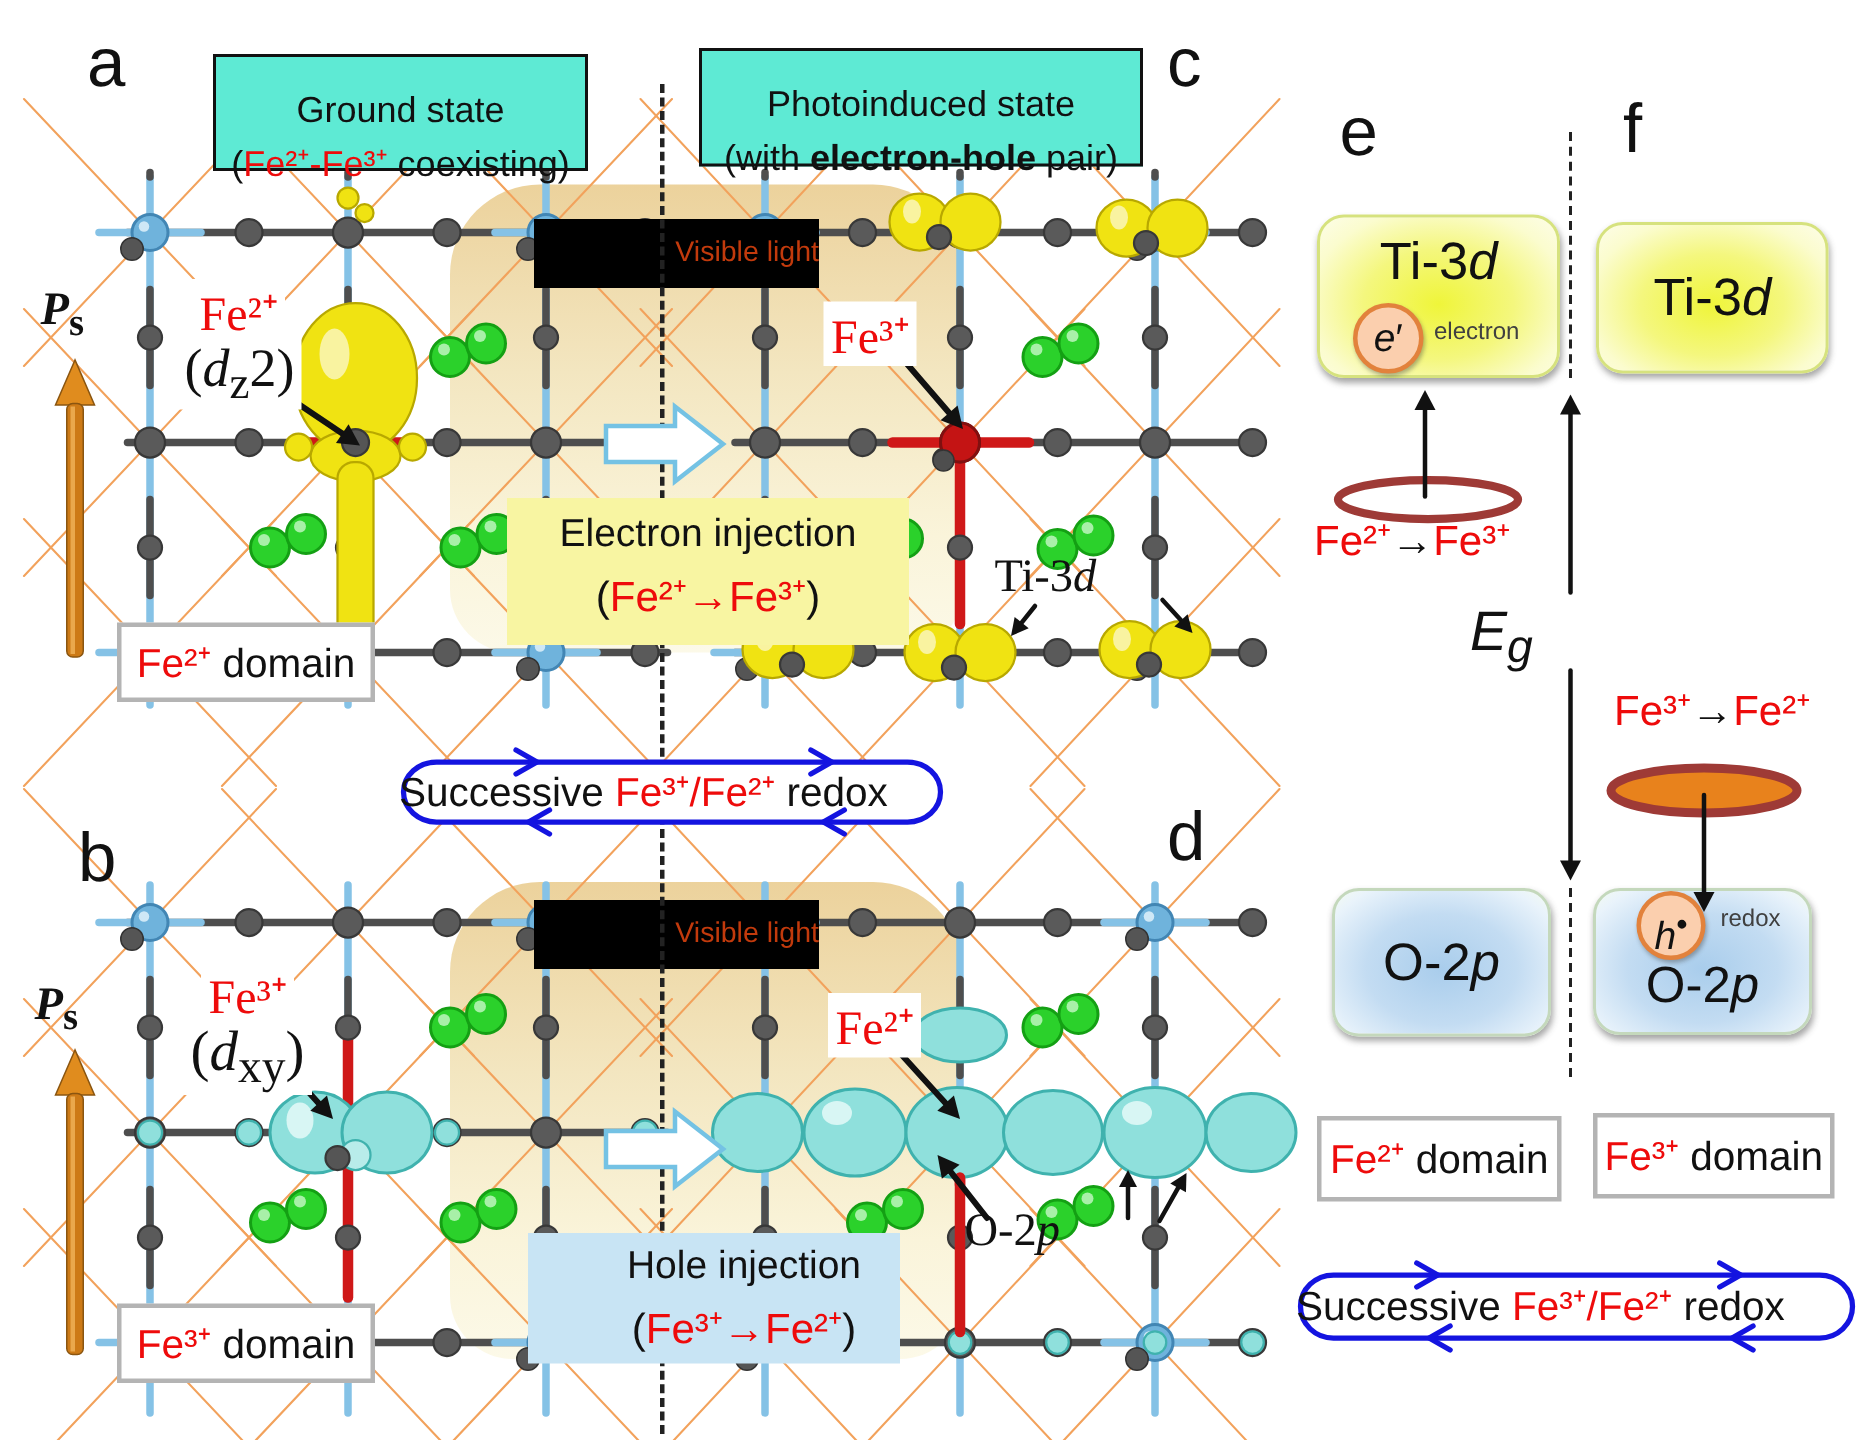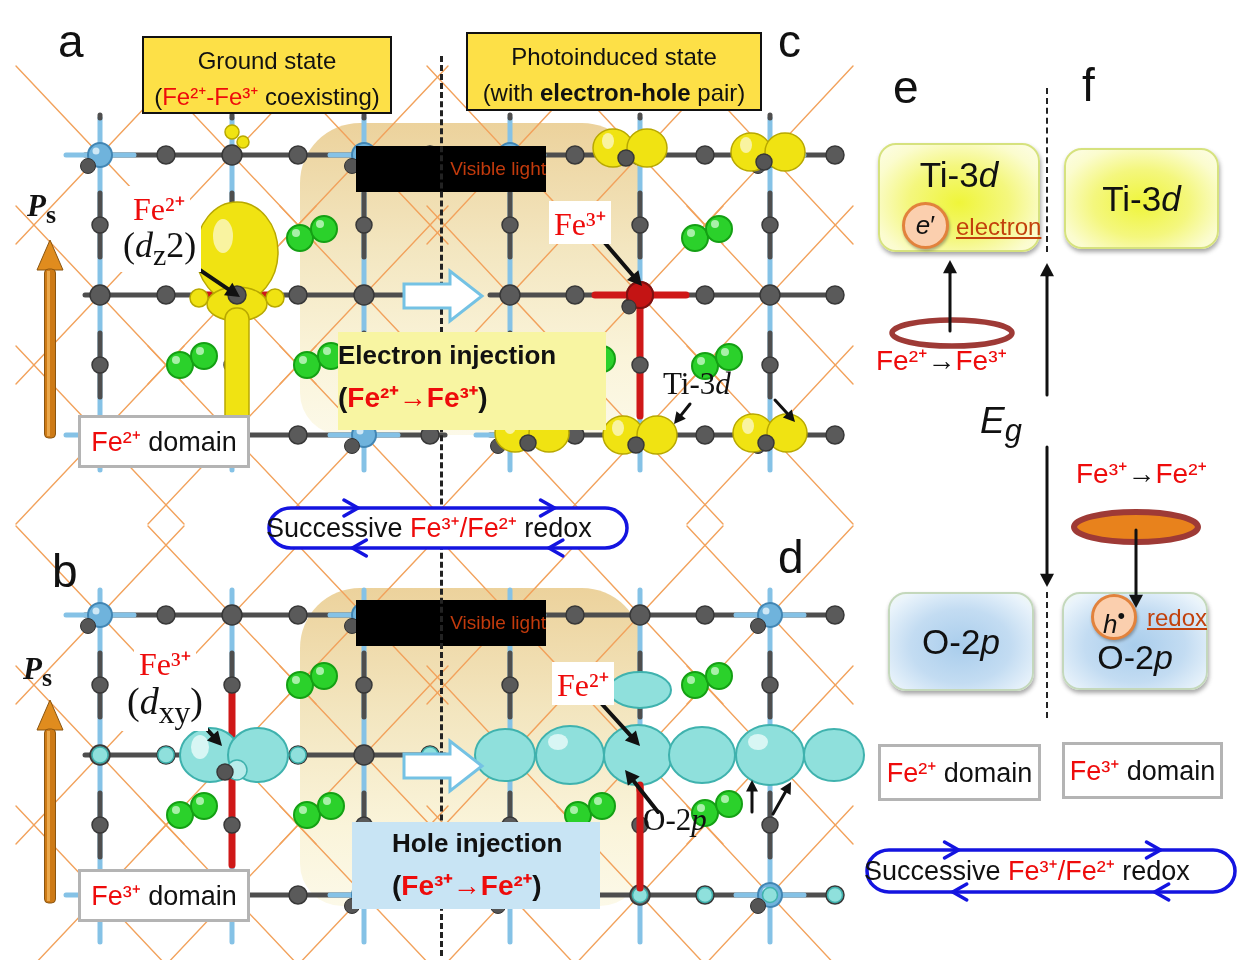--- a/index.html
+++ b/index.html
@@ -1,42 +1,42 @@
 <!DOCTYPE html>
 <html style="--red: #ee0b0b; --vl: #c23a0c; --blue_outline: #1414e0; --electron_box_bg: #f8f5a2; --hole_box_bg: #c8e4f4; --yellow_blob: #f0e312; --cyan_blob: #8fe0dc; --green_atom: #2bd12b; --orange_arrow: #cd7a16;"><head>
 <meta charset="utf-8">
 <style>
   html,body{margin:0;padding:0;}
   body{width:1245px;height:960px;position:relative;background:#fff;
        font-family:"Liberation Sans",sans-serif;color:#111;overflow:hidden;}
   .abs{position:absolute;}
   .red{color:var(--red);}
   .pletter{font-size:46px;color:#111;}
-  .hdrbox{border:2.5px solid #111;background:#fde047;text-align:center;
-          font-size:24px;line-height:1.5;padding-top:5px;box-sizing:border-box;}
+  .hdrbox{border:2.5px solid #111;background:#5eead4;text-align:center;
+          font-size:24px;line-height:1.5;padding-top:18px;box-sizing:border-box;}
   .vlight{background:#000000;text-align:right;font-size:19px;color:var(--vl);
           line-height:46px;box-sizing:border-box;}
-  .injbox{box-sizing:border-box;padding-top:8px;font-weight:bold;}
+  .injbox{text-align:center;box-sizing:border-box;padding-top:8px;}
   .injbox .l1{font-size:26px;color:#111;}
   .injbox .l2{font-size:28px;color:#111;margin-top:6px;}
   .redoxtxt{position:absolute;left:0;top:0;width:100%;height:100%;
             text-align:left;font-size:27px;color:#111;}
   .seriflbl{font-family:"Liberation Serif",serif;background:#fff;padding:0 5px;white-space:nowrap;}
   .dash{width:0;border-left:3px dashed #222;}
   .dombox{background:#fff;border:3px solid #b4b4b4;text-align:center;
           font-size:27px;box-sizing:border-box;}
   .bandbox{border-radius:18px;box-sizing:border-box;text-align:center;font-size:35px;
            box-shadow:1px 3px 4px rgba(60,60,60,.45);}
   .ti3d{background:radial-gradient(ellipse at 50% 55%, #eff53a 0%, #f4f77e 45%, #fbfcce 78%, #fdfde8 100%);
         border:2px solid #d6e27e;}
   .o2p{background:radial-gradient(ellipse at 50% 55%, #a9cdec 0%, #c3dcf2 50%, #e9f3fb 85%, #f4fbf2 100%);
        border:2px solid #c4d8bc;}
   .qcirc{border-radius:50%;background:#fbcfae;border:3px solid #e2823c;
          box-sizing:border-box;text-align:center;font-size:26px;box-shadow:1px 2px 3px rgba(60,60,60,.4);}
-  .smalllbl{font-size:24px;color:#c2410c;text-decoration:underline;}
+  .smalllbl{font-size:16px;color:#404040;}
   .translbl{font-size:28px;white-space:nowrap;}
   svg{display:block;overflow:visible;}
 </style>
 </head>
 <body>
 
 <div class="abs" style="left:300px;top:123px;width:342px;height:312px;border-radius:60px 60px 42px 42px;
             background:linear-gradient(180deg,#ecd29c 0%,#f3e6c0 40%,#faf4da 75%,#fcf9e8 100%);"></div>
 <div class="abs" style="left:300px;top:588px;width:342px;height:318px;border-radius:60px 60px 42px 42px;
             background:linear-gradient(180deg,#ecd29c 0%,#f3e6c0 40%,#faf4da 75%,#fcf9e8 100%);"></div>

